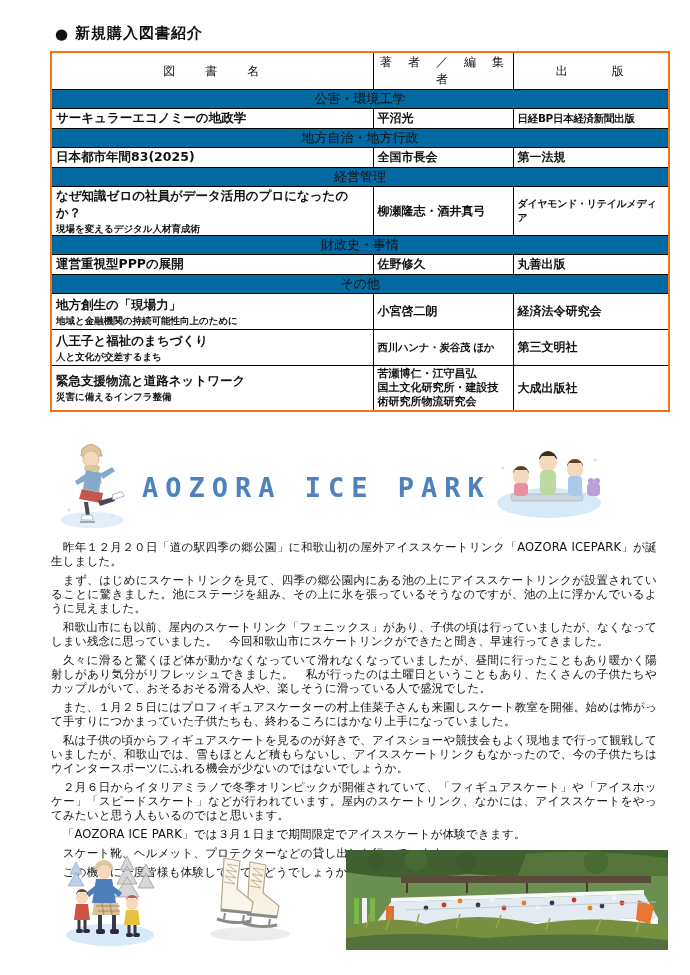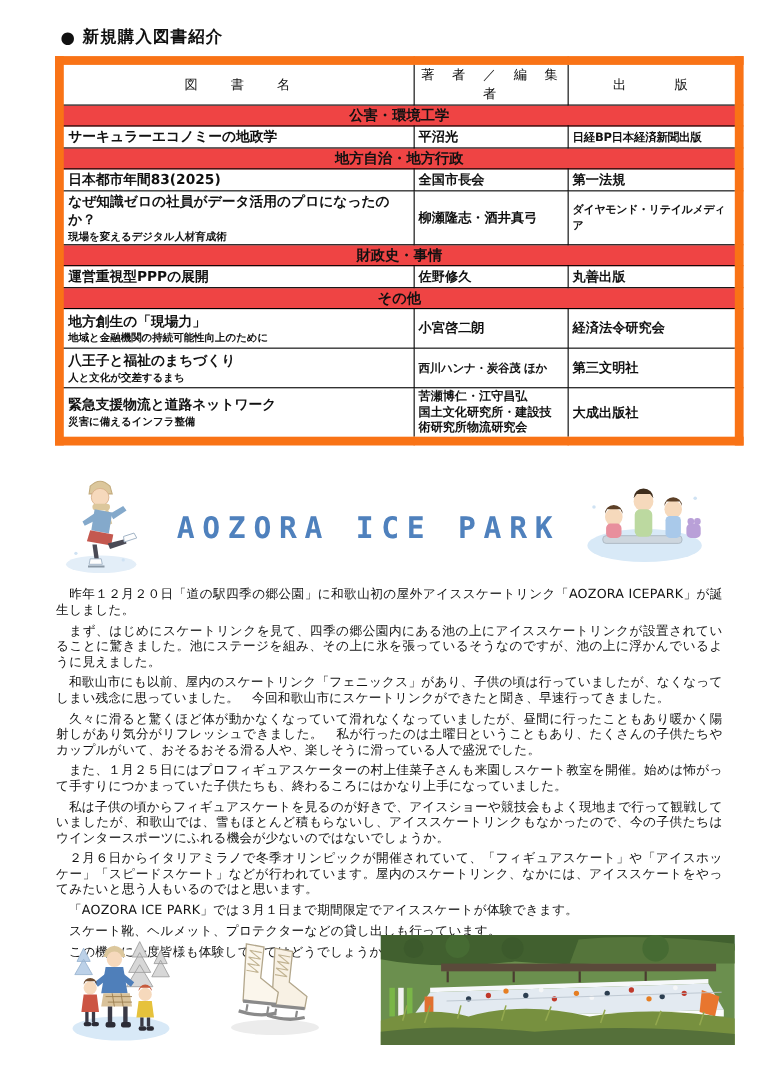--- a/index.html
+++ b/index.html
@@ -5,37 +5,37 @@
   * { box-sizing: border-box; }
   html,body { margin:0; padding:0; background:#ffffff; }
   body { width:690px; height:975px; font-family:"DejaVu Sans","Liberation Sans",sans-serif; color:#111; }
   .page { width:690px; height:975px; background:#fff; overflow:hidden; position:relative; }
 
   
   .doc-title { margin:24px 0 8px 55px; font-size:15px; font-weight:bold; letter-spacing:1px; display:flex; align-items:center; gap:6px; }
   .doc-title .bullet { font-size:15px; }
 
   
-  table.books { width:618px; margin-left:50px; border-collapse:collapse; border:8px solid #f97316; table-layout:fixed; }
+  table.books { width:618px; margin-left:50px; border-collapse:collapse; border:2px solid #f97316; table-layout:fixed; }
   table.books td { border:1px solid #000; padding:1px 4px; vertical-align:middle; }
   col.c1 { width:322px; } col.c2 { width:140px; } col.c3 { width:156px; }
   tr.t-head td { text-align:center; font-size:12px; height:19px; letter-spacing:2px; }
-  tr.t-cat td { background:#ef4444; text-align:center; font-weight:bold; font-size:13px; height:17px; padding:0; }
+  tr.t-cat td { background:#0369a1; text-align:center; font-weight:normal; font-size:13px; height:17px; padding:0; }
   tr.book td { height:18px; font-weight:bold; }
   tr.book.two td { height:36px; }
   tr.book.three td { height:42px; }
   td.title-cell { font-size:12.5px; padding-left:6px; }
   .subtitle { display:block; font-size:9.5px; font-weight:bold; line-height:1.2; margin-top:1px; }
   td.author-cell, td.pub-cell { text-align:left; font-size:12px; font-weight:bold; }
   td.author-cell.pre { white-space:pre-line; font-size:11px; line-height:1.25; }
   .condensed { font-size:10px !important; letter-spacing:-0.3px; }
   .condensed2 { font-size:10.5px !important; letter-spacing:-0.3px; }
 
   
-  .aozora-head { margin:30px 46px 4px 46px; height:92px; display:flex; align-items:center; justify-content:space-between; }
+  .aozora-head { margin:30px 46px 4px 46px; height:92px; display:flex; align-items:center; justify-content:flex-start; }
   .aozora-title { font-family:"DejaVu Sans Mono","Liberation Mono",monospace; font-weight:bold; font-size:27px; letter-spacing:7px; color:#4f81bd; white-space:nowrap; }
   .illu { flex:0 0 auto; }
 
   
   .article { width:616px; margin:6px 0 0 46px; font-size:11.5px; line-height:14px; letter-spacing:0.2px; }
   .article p { margin:5px; text-align:justify; }
 
   
   .bottom-row { position:absolute; left:0; top:848px; width:690px; height:110px; }
   .img-family { position:absolute; left:58px; top:4px; }
@@ -76,20 +76,23 @@
 
     <tr class="t-cat">
       <td colspan="3">地方自治・地方行政</td>
     </tr>
     <tr class="book">
       <td class="title-cell">日本都市年間83(2025)</td>
       <td class="author-cell">全国市長会</td>
       <td class="pub-cell">第一法規</td>
     </tr>
 
+    <tr class="t-cat">
+      <td colspan="3">経営管理</td>
+    </tr>
     <tr class="book two">
       <td class="title-cell">
         <span>なぜ知識ゼロの社員がデータ活用のプロになったのか？</span>
         <span class="subtitle">現場を変えるデジタル人材育成術</span>
       </td>
       <td class="author-cell">柳瀬隆志・酒井真弓</td>
       <td class="pub-cell condensed">ダイヤモンド・リテイルメディア</td>
     </tr>
 
     <tr class="t-cat">

